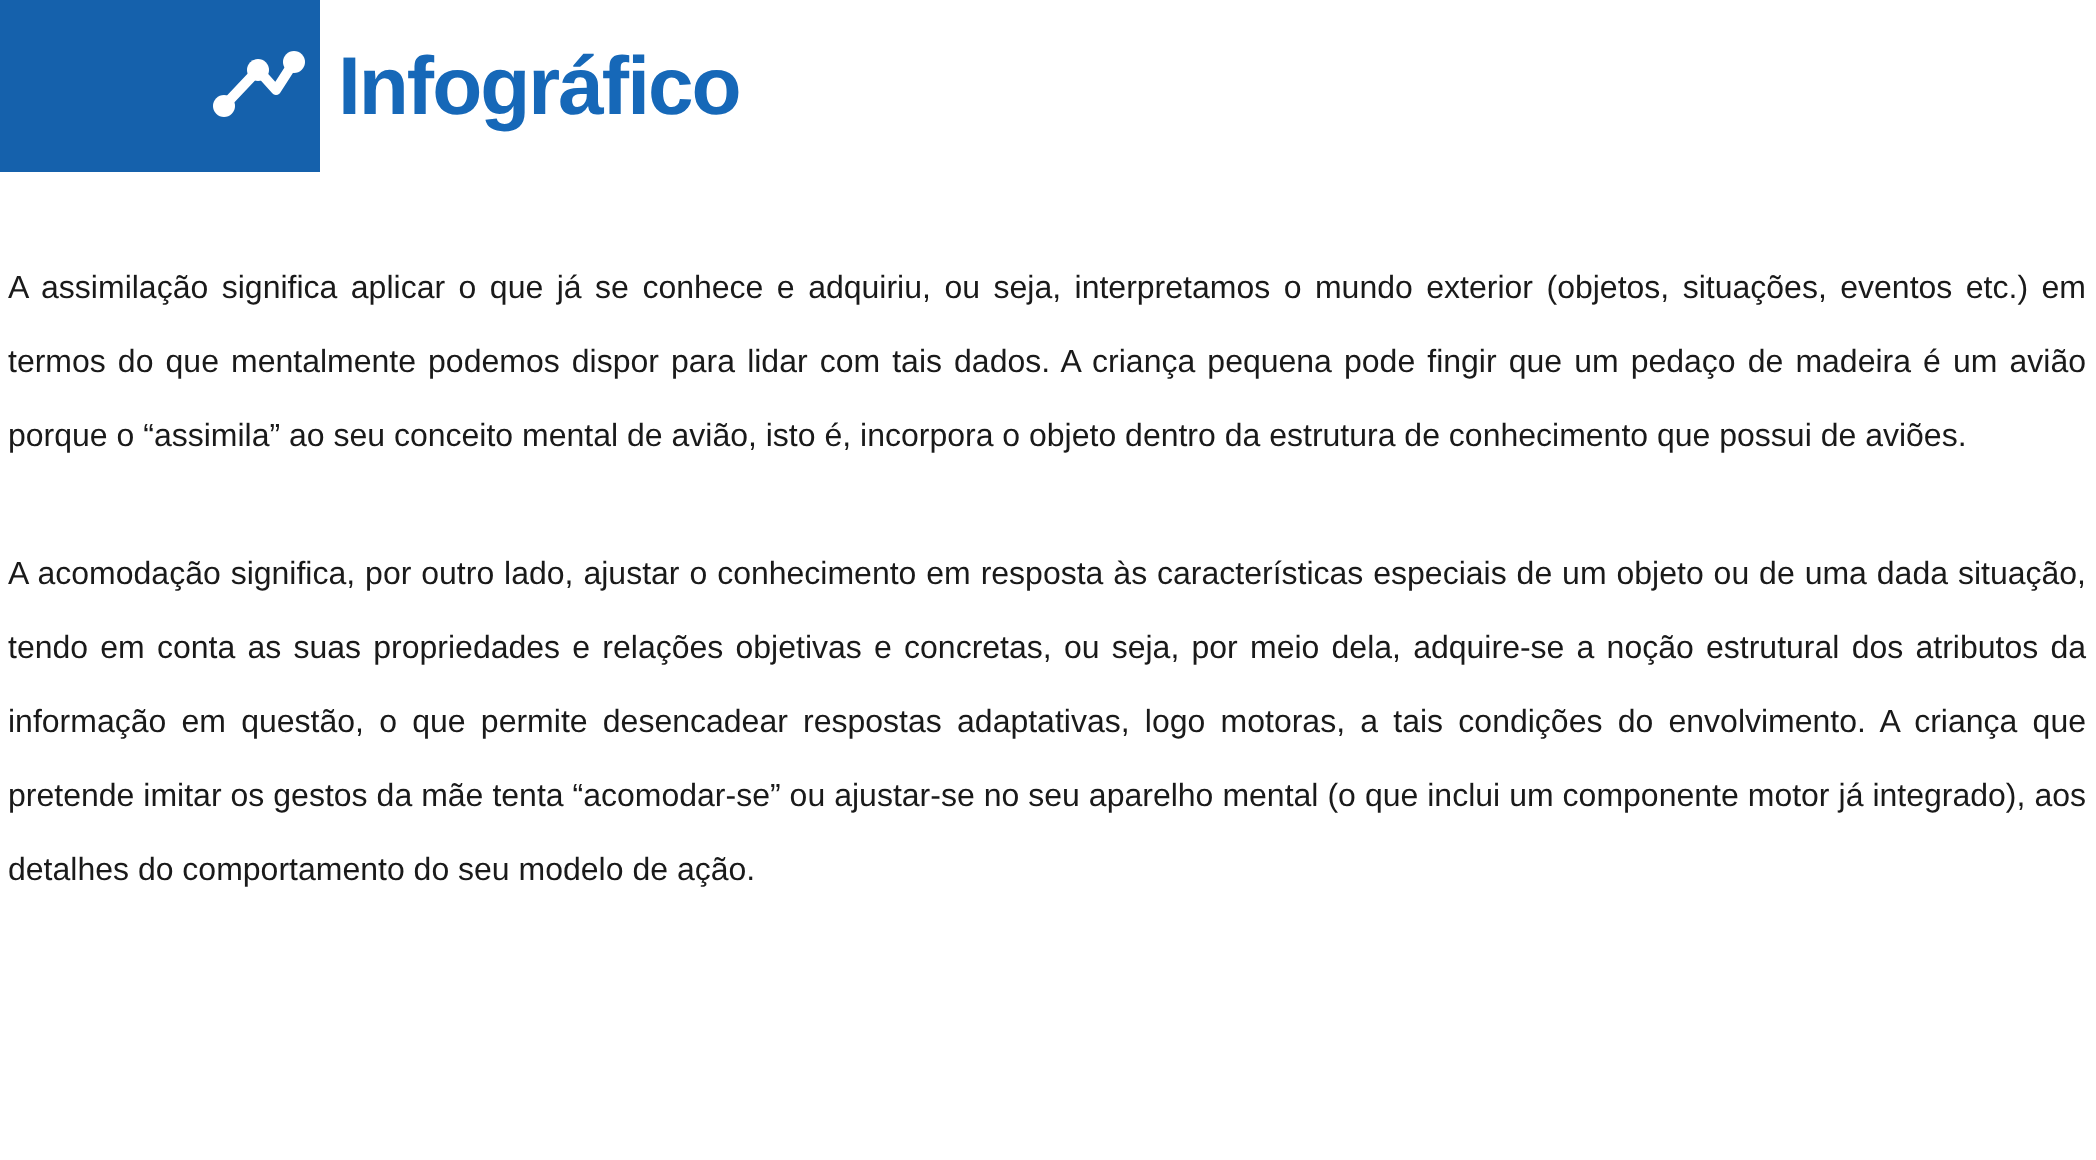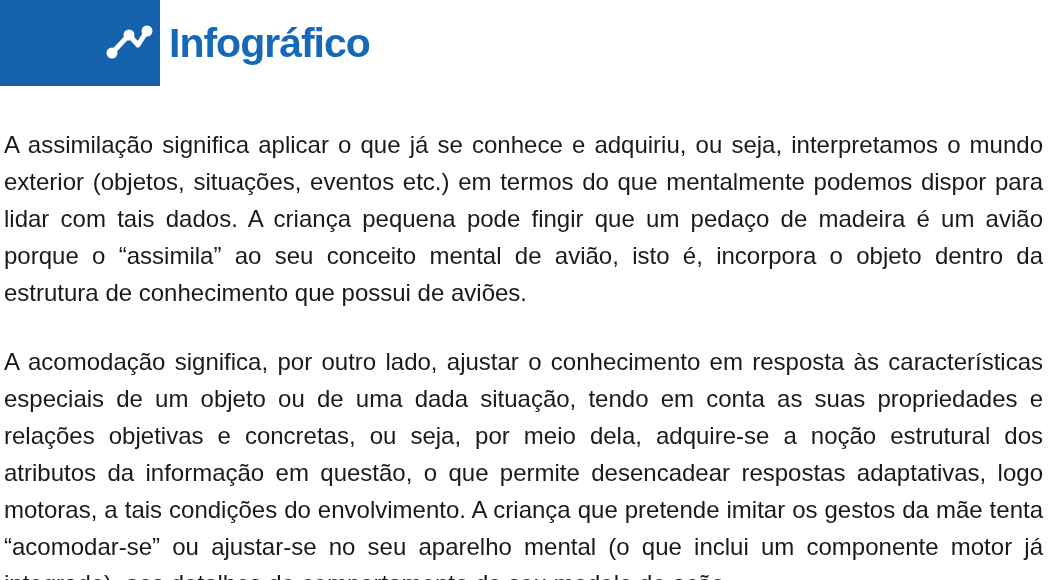--- a/index.html
+++ b/index.html
@@ -46,21 +46,21 @@
     color: var(--title-blue, #1668B8);
     line-height: 86px;
     white-space: nowrap;
   }
   .content {
     margin-top: 40px;
     padding: 0 5px 0 4px;
   }
   .content p {
     margin: 0 0 15px 0;
-    font-size: 24px;
+    font-size: 16px;
     line-height: 37px;
     text-align: justify;
     color: var(--text-color, #1A1A1A);
   }
   .content p:last-child {
     margin-bottom: 0;
     margin-top: 32px;
   }
 </style>
 </head>

